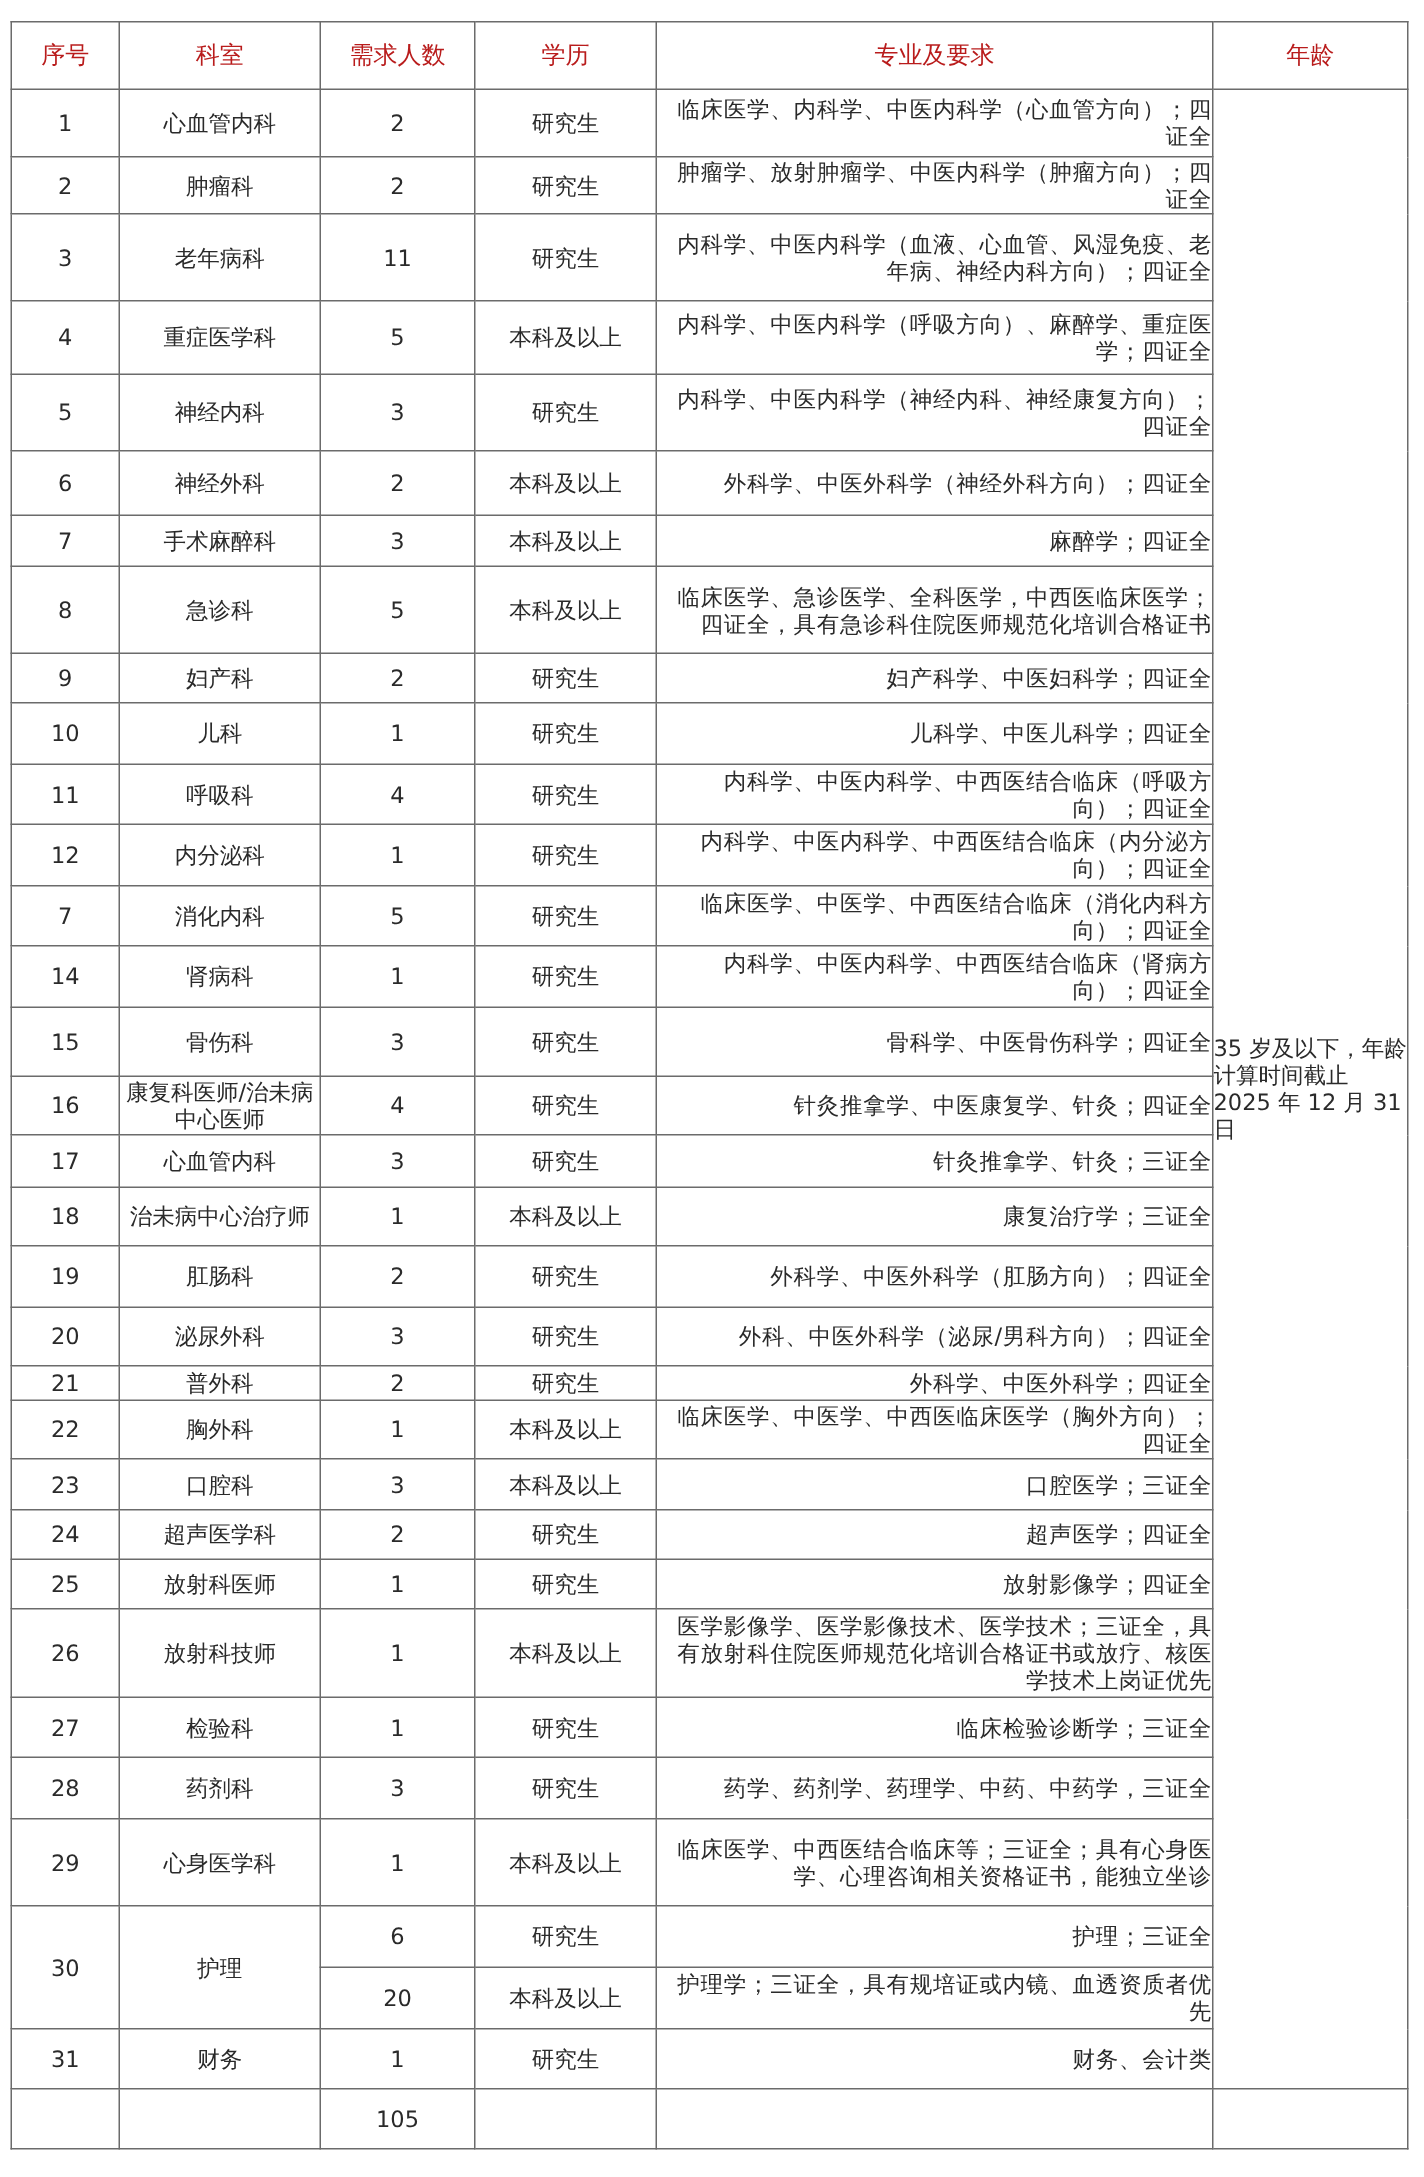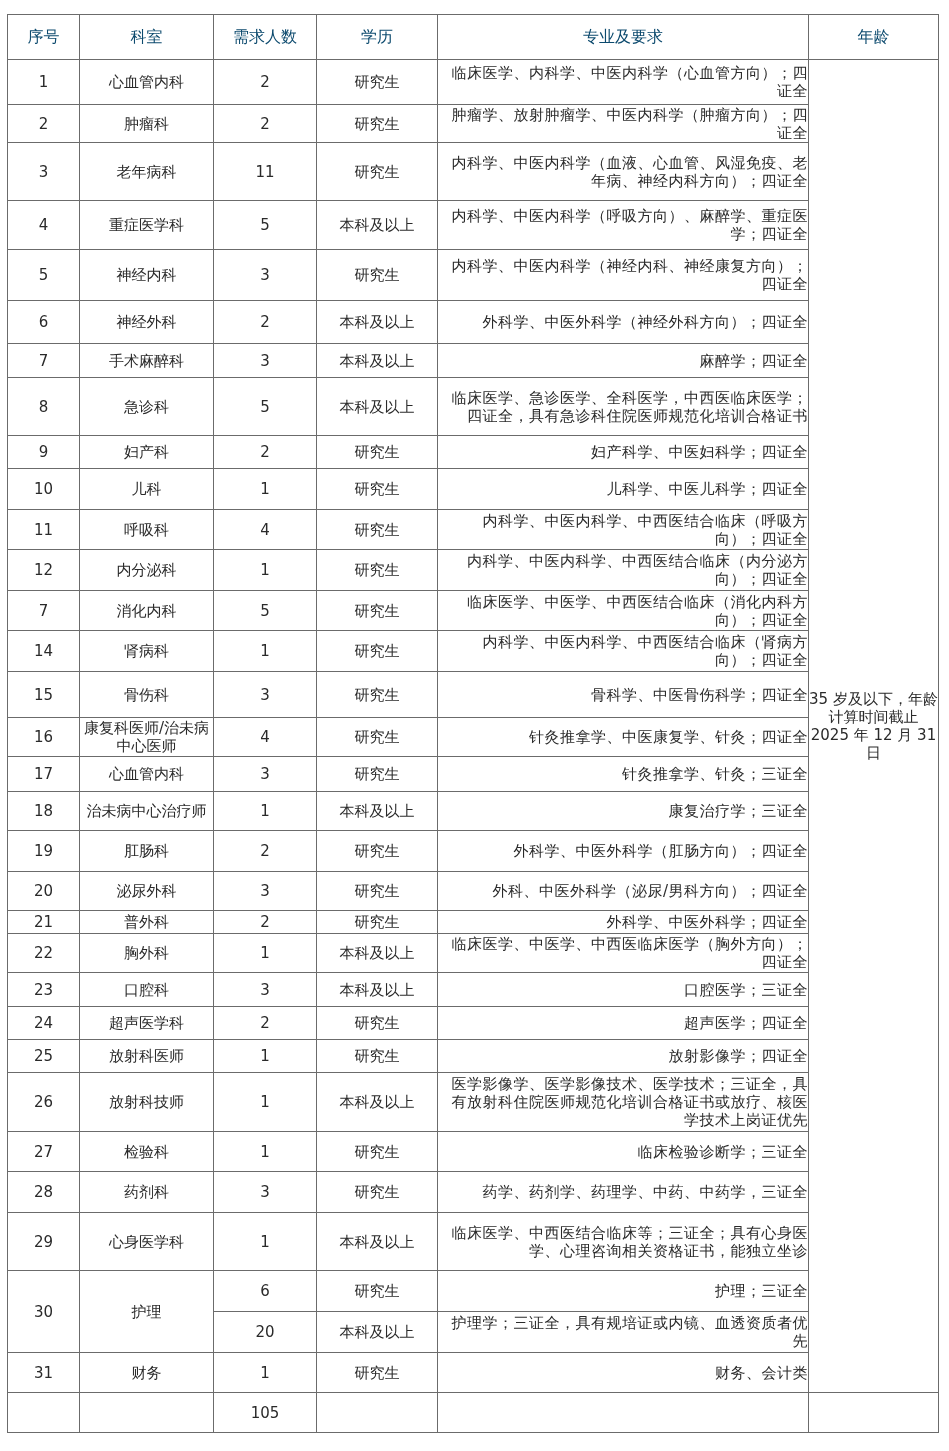--- a/index.html
+++ b/index.html
@@ -4,24 +4,24 @@
 <style>
   html, body { margin: 0; padding: 0; background: #ffffff; }
   body { width: 949px; height: 1451px; position: relative; overflow: hidden;
          font-family: "DejaVu Sans", "Liberation Sans", sans-serif; color: #2a2a2a; }
   table.recruit { position: absolute; left: 7px; top: 14px; border-collapse: collapse;
                   table-layout: fixed; width: 931px; }
   table.recruit td, table.recruit th {
     border: 1px solid #6b6b6b; padding: 0; font-weight: normal;
     font-size: 15px; line-height: 18px; vertical-align: middle; overflow: hidden;
   }
-  table.recruit th { font-size: 16px; color: #0c4a6e; text-align: center; }
+  table.recruit th { font-size: 16px; color: #b91c1c; text-align: center; }
   td.c { text-align: center; }
   td.req { text-align: right; padding: 0 6px 0 8px; letter-spacing: 0.5px; word-break: break-all; }
-  td.age { text-align: center; padding: 0 6px; font-size: 15px; line-height: 18px; }
+  td.age { text-align: left; padding: 0 6px; font-size: 15px; line-height: 18px; }
   col.c-no { width: 72px; }
   col.c-dept { width: 134px; }
   col.c-num { width: 103px; }
   col.c-edu { width: 121px; }
   col.c-req { width: 371px; }
   col.c-age { width: 130px; }
 </style>
 </head>
 <body>
 

